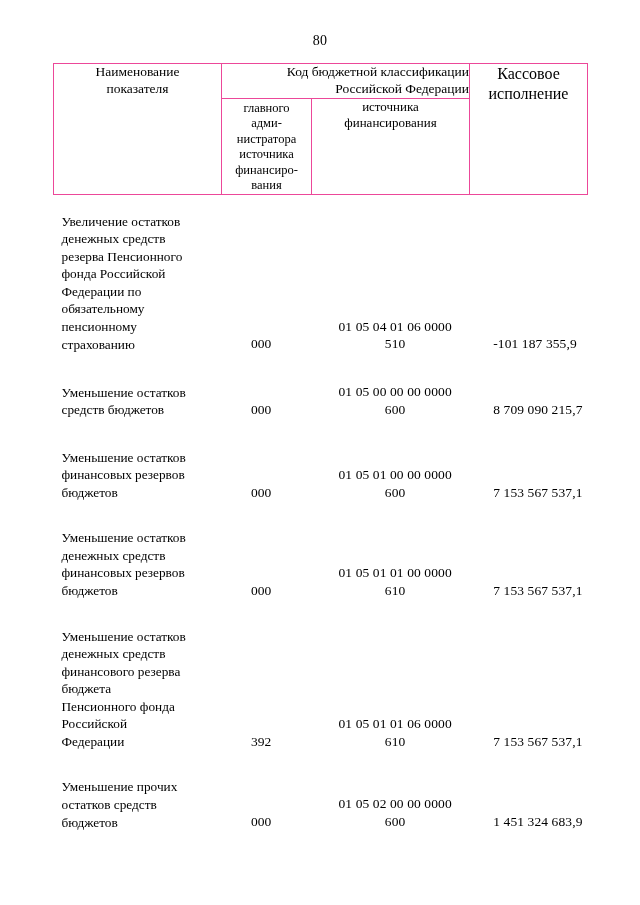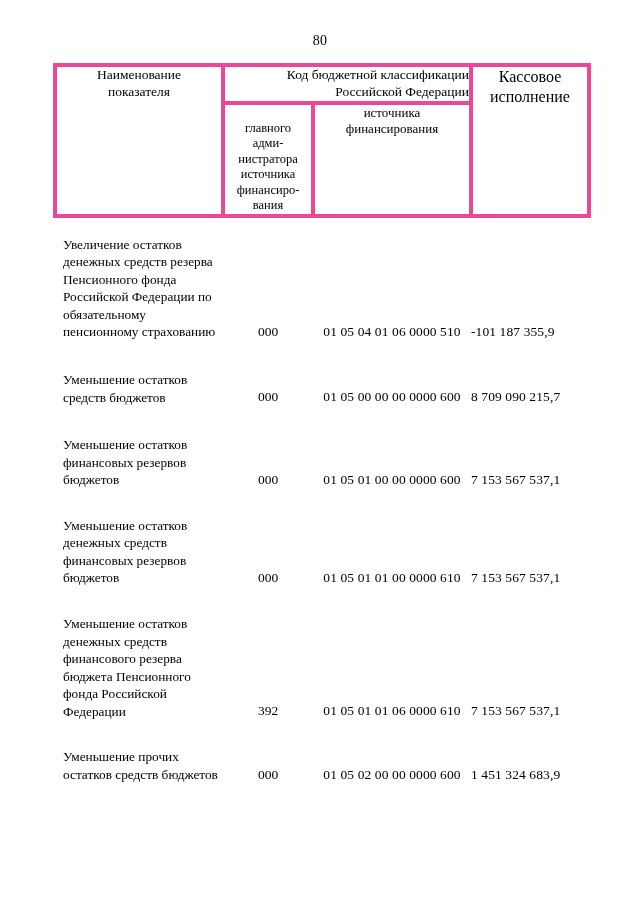--- a/index.html
+++ b/index.html
@@ -32,21 +32,21 @@
     left: 53px;
     top: 63px;
     width: 534px;
   }
   table.doc-table {
     border-collapse: collapse;
     width: 534px;
     table-layout: fixed;
   }
   table.doc-table td, table.doc-table th {
-    border: 4px solid #ec4899;
+    border: 1px solid #ec4899;
     vertical-align: top;
     font-weight: normal;
     padding: 0;
   }
   .hdr-name {
     text-align: center;
     vertical-align: middle;
     font-size: 13.5px;
     line-height: 1.25;
     padding: 4px 6px;
@@ -60,21 +60,21 @@
   .hdr-sub {
     text-align: center;
     vertical-align: middle;
     font-size: 13px;
     line-height: 1.22;
     padding: 3px 2px 6px 2px;
   }
   .hdr-sub.admin {
     font-size: 12.5px;
     line-height: 1.24;
-    padding-top: 16px;
+    padding-top: 2px;
   }
   .hdr-kassa {
     text-align: center;
     vertical-align: middle;
     font-size: 16px;
     line-height: 1.25;
     padding: 4px 6px;
     margin-top: 6px;
   }
   .body-cell {
@@ -82,20 +82,21 @@
     padding: 0;
   }
   .rows-area {
     position: relative;
     min-height: 580px;
   }
   .row-block {
     position: relative;
     display: flex;
     align-items: flex-end;
+    gap: 35px;
   }
   .c-name {
     width: 168px;
     box-sizing: border-box;
     padding: 0 4px 0 8px;
     font-size: 13.3px;
     line-height: 1.32;
   }
   .c-admin {
     width: 90px;

